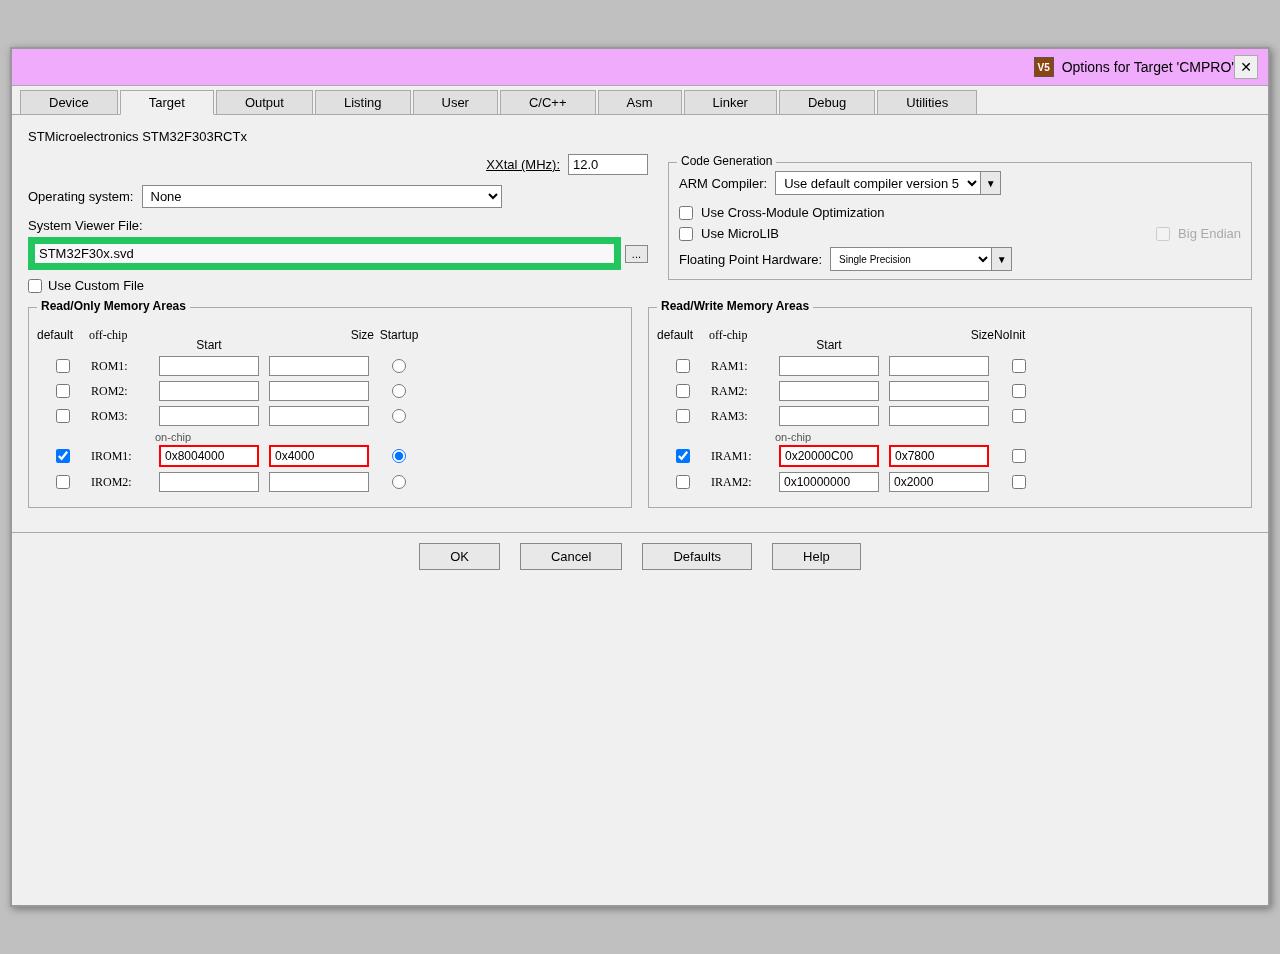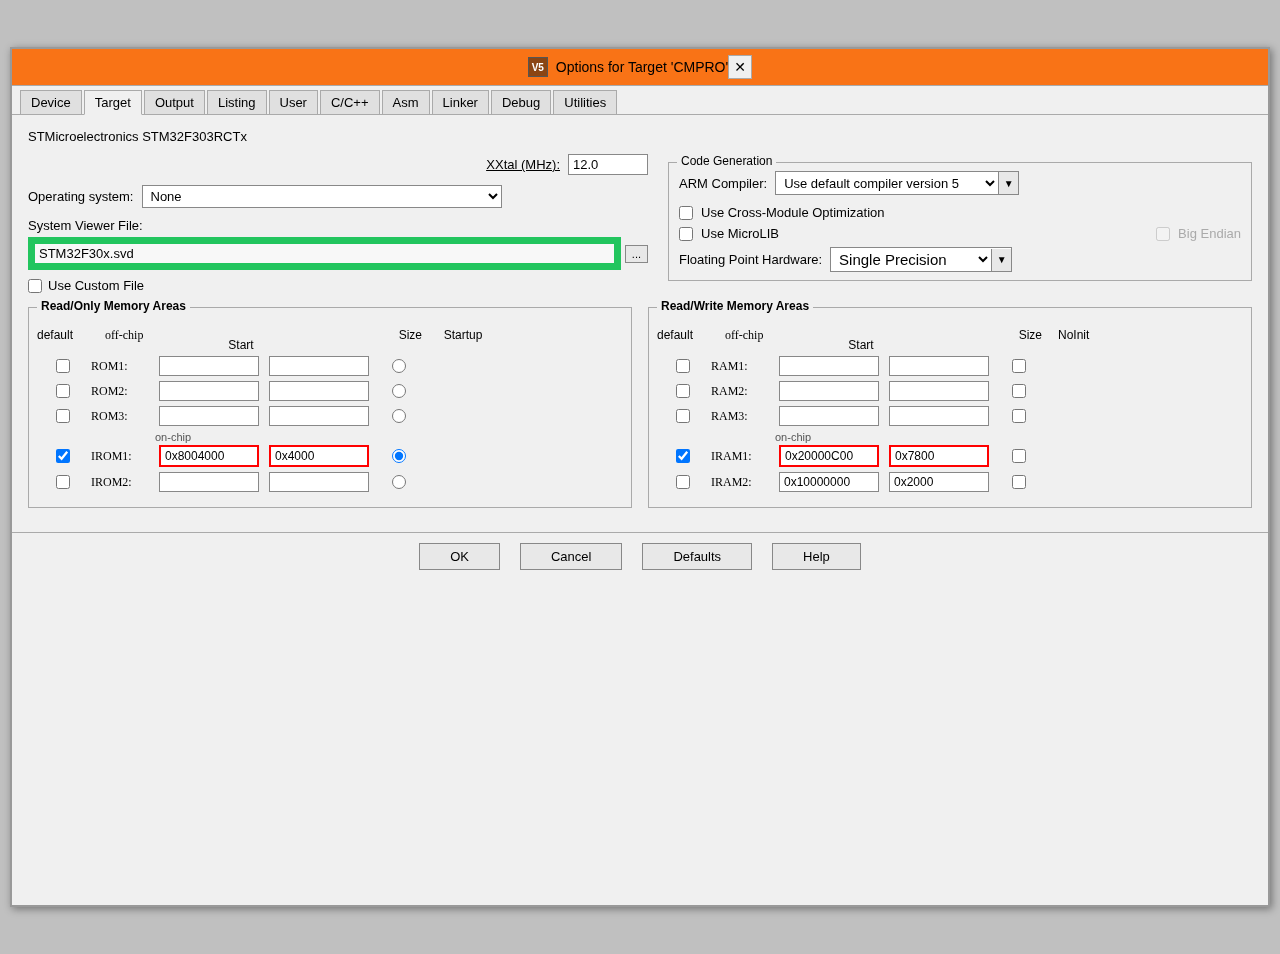--- a/index.html
+++ b/index.html
@@ -15,26 +15,26 @@
     }
     .dialog {
       background: #f0f0f0;
       border: 2px solid #999;
       width: 1260px;
       min-height: 860px;
       position: relative;
       box-shadow: 2px 2px 8px rgba(0,0,0,0.4);
     }
     .title-bar {
-      background: #f97316;
+      background: #f0abfc;
       border-bottom: 1px solid #aaa;
       padding: 6px 10px;
       display: flex;
       align-items: center;
-      justify-content: center;
+      justify-content: flex-end;
     }
     .title-bar-left {
       display: flex;
       align-items: center;
       gap: 8px;
     }
     .title-icon {
       width: 20px;
       height: 20px;
       background: #8B4513;
@@ -64,21 +64,21 @@
     }
 
     .tab-bar {
       background: #f0f0f0;
       border-bottom: 1px solid #aaa;
       padding: 4px 8px 0 8px;
       display: flex;
       gap: 2px;
     }
     .tab {
-      padding: 4px 10px;
+      padding: 4px 28px;
       border: 1px solid #aaa;
       border-bottom: none;
       background: #e0e0e0;
       cursor: pointer;
       font-size: 13px;
     }
     .tab.active {
       background: #f0f0f0;
       border-bottom: 1px solid #f0f0f0;
       margin-bottom: -1px;
@@ -203,21 +203,21 @@
       display: flex;
       align-items: center;
       border: 1px solid #888;
       background: #fff;
     }
     .arm-select {
       border: none;
       background: transparent;
       padding: 2px 4px;
       font-size: 13px;
-      width: 222px;
+      width: 204px;
       outline: none;
     }
     .arm-dropdown {
       border-left: 1px solid #888;
       background: #e8e8e8;
       width: 20px;
       height: 22px;
       cursor: pointer;
       display: flex;
       align-items: center;
@@ -241,21 +241,21 @@
     .fp-select-wrapper {
       display: flex;
       align-items: center;
       border: 1px solid #888;
       background: #fff;
     }
     .fp-select {
       border: none;
       background: transparent;
       padding: 2px 4px;
-      font-size: 15px;
+      font-size: 10px;
       width: 160px;
       outline: none;
     }
     .fp-dropdown {
       border-left: 1px solid #888;
       background: #e8e8e8;
       width: 20px;
       height: 22px;
       cursor: pointer;
       display: flex;
@@ -281,21 +281,21 @@
       background: #f0f0f0;
       padding: 0 4px;
       font-size: 12px;
       font-weight: bold;
     }
     .mem-header {
       display: flex;
       align-items: center;
       margin-top: 4px;
       margin-bottom: 4px;
-      gap: 16px;
+      gap: 0;
     }
     .mem-col-default { width: 52px; font-size: 12px; }
     .mem-col-offchip { width: 65px; font-size: 12px; font-family: Liberation Serif, serif; }
     .mem-col-start { width: 110px; font-size: 12px; text-align: center; margin-top: 20px; }
     .mem-col-size { width: 110px; font-size: 12px; text-align: right; }
     .mem-col-startup { width: 50px; font-size: 12px; text-align: center; }
     .mem-col-noinit { width: 50px; font-size: 12px; text-align: left; }
 
     .mem-row {
       display: flex;

